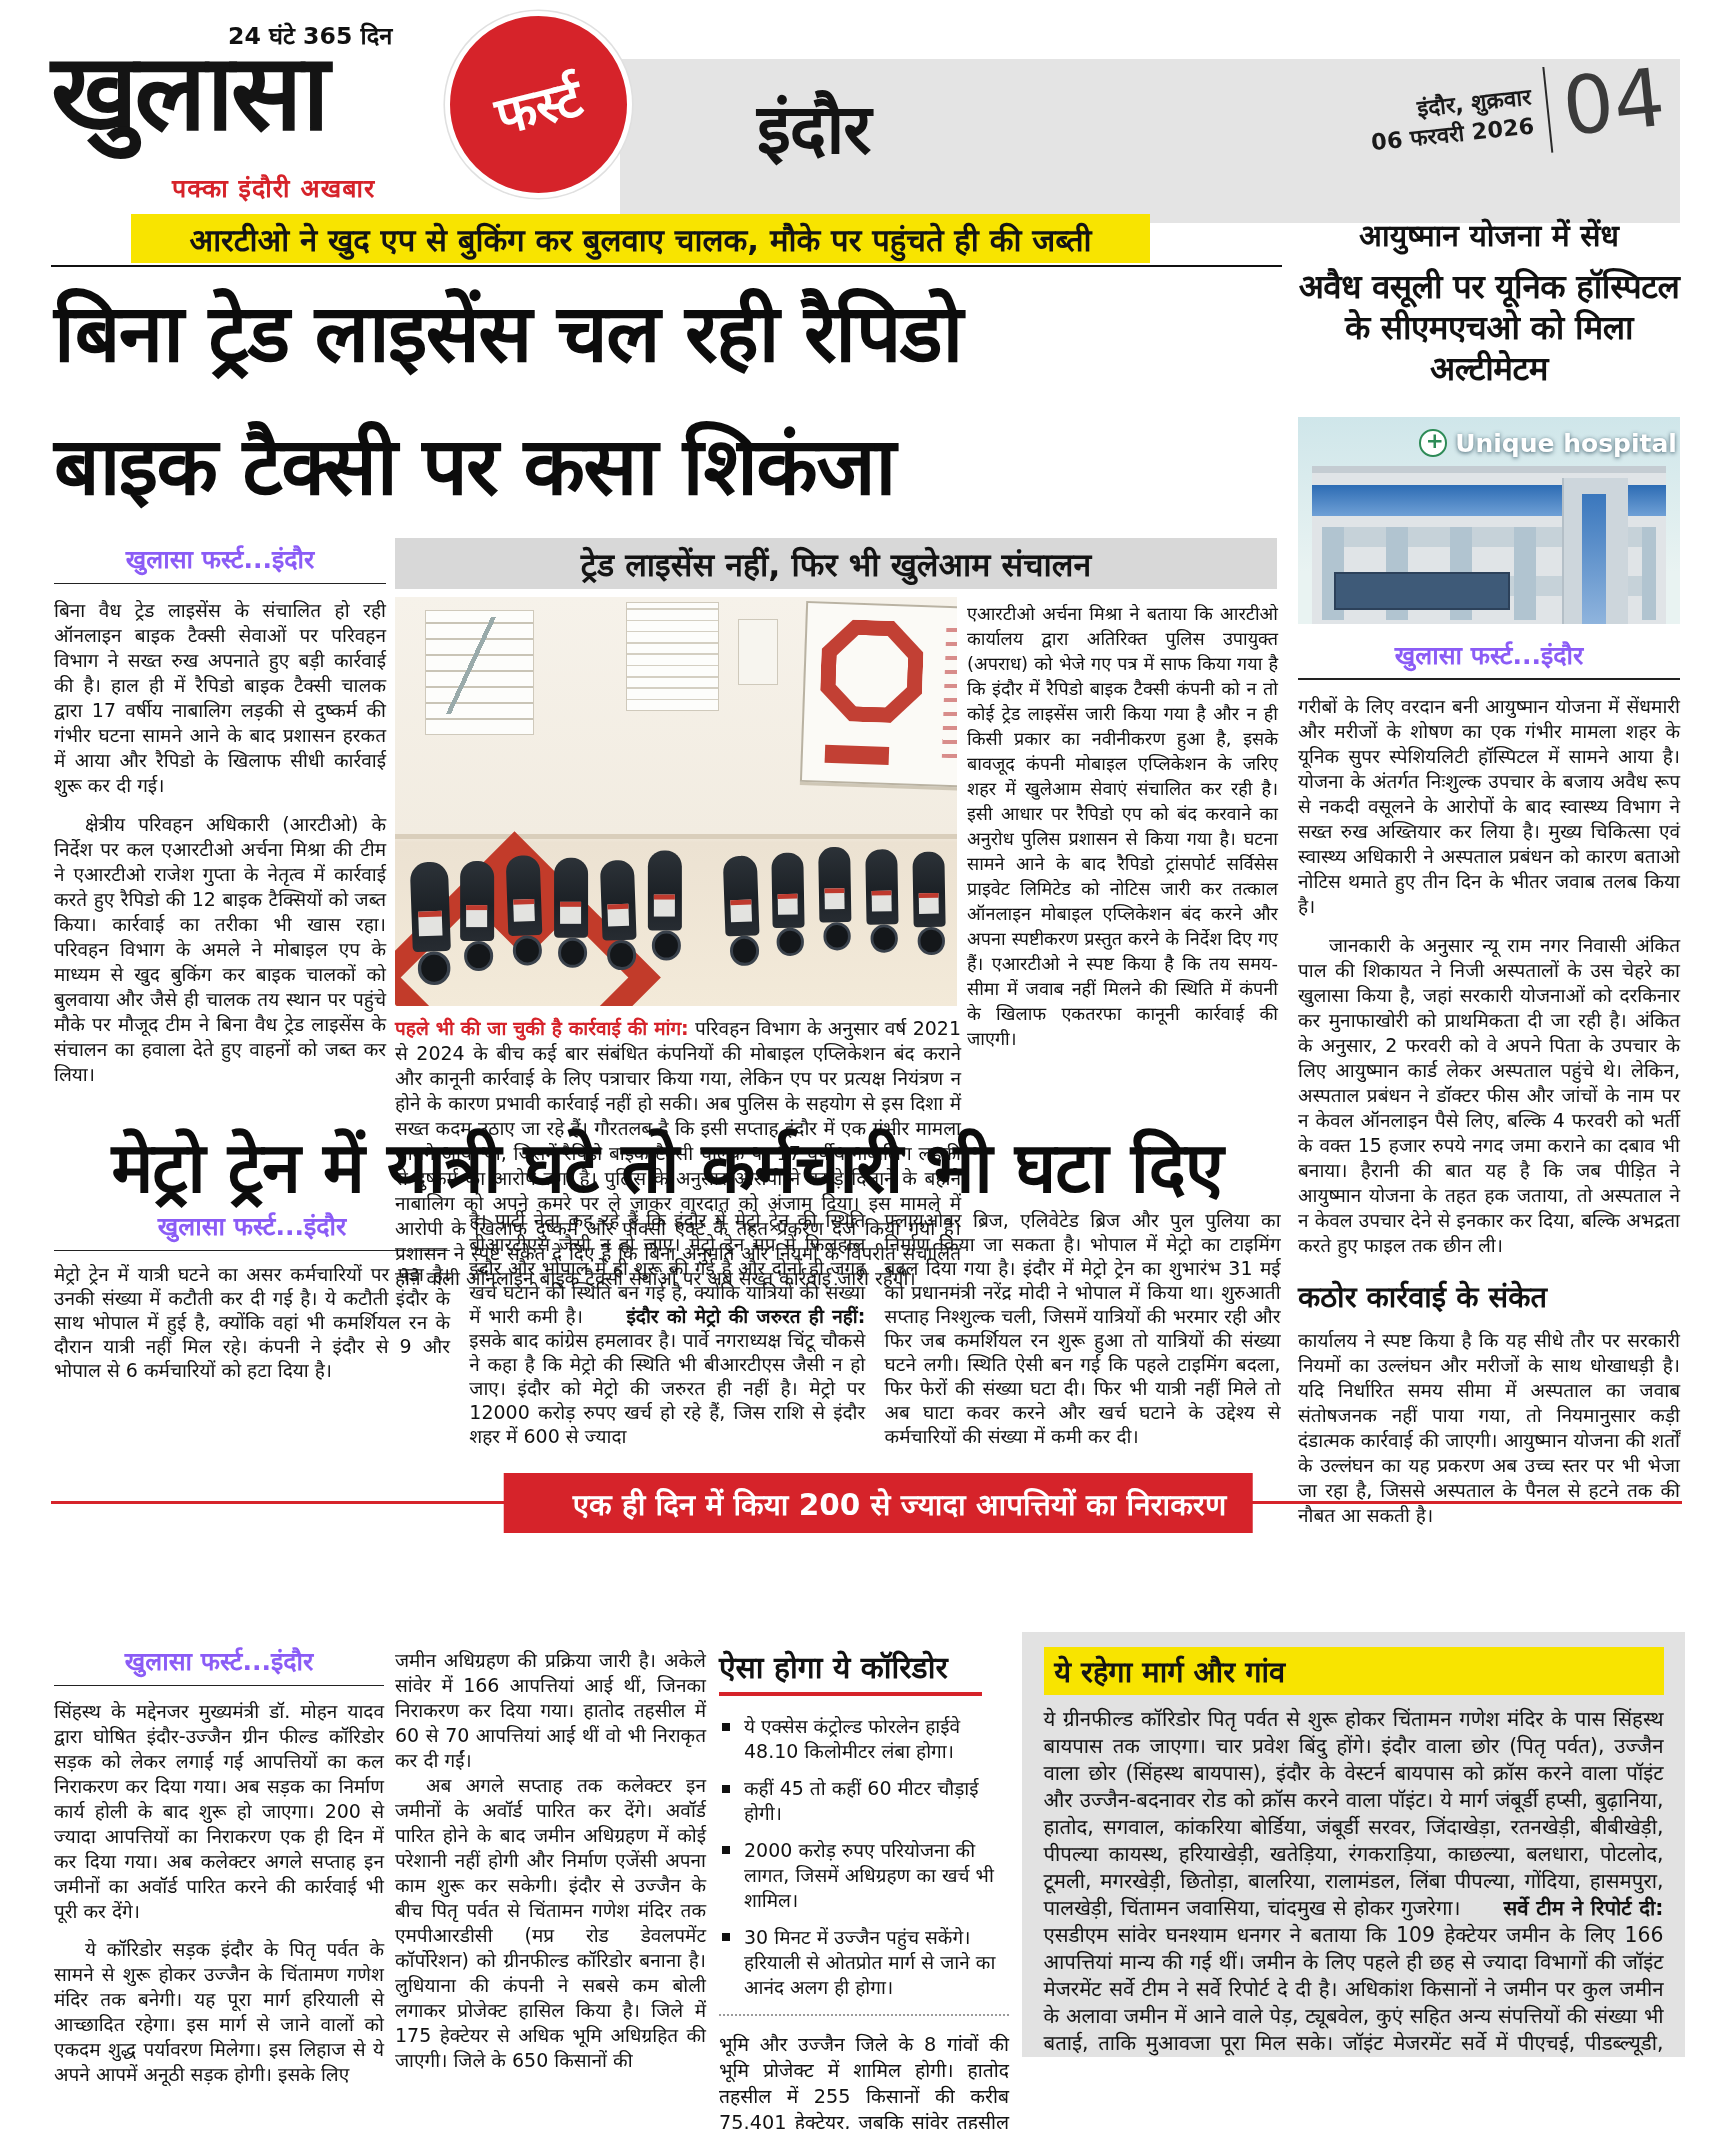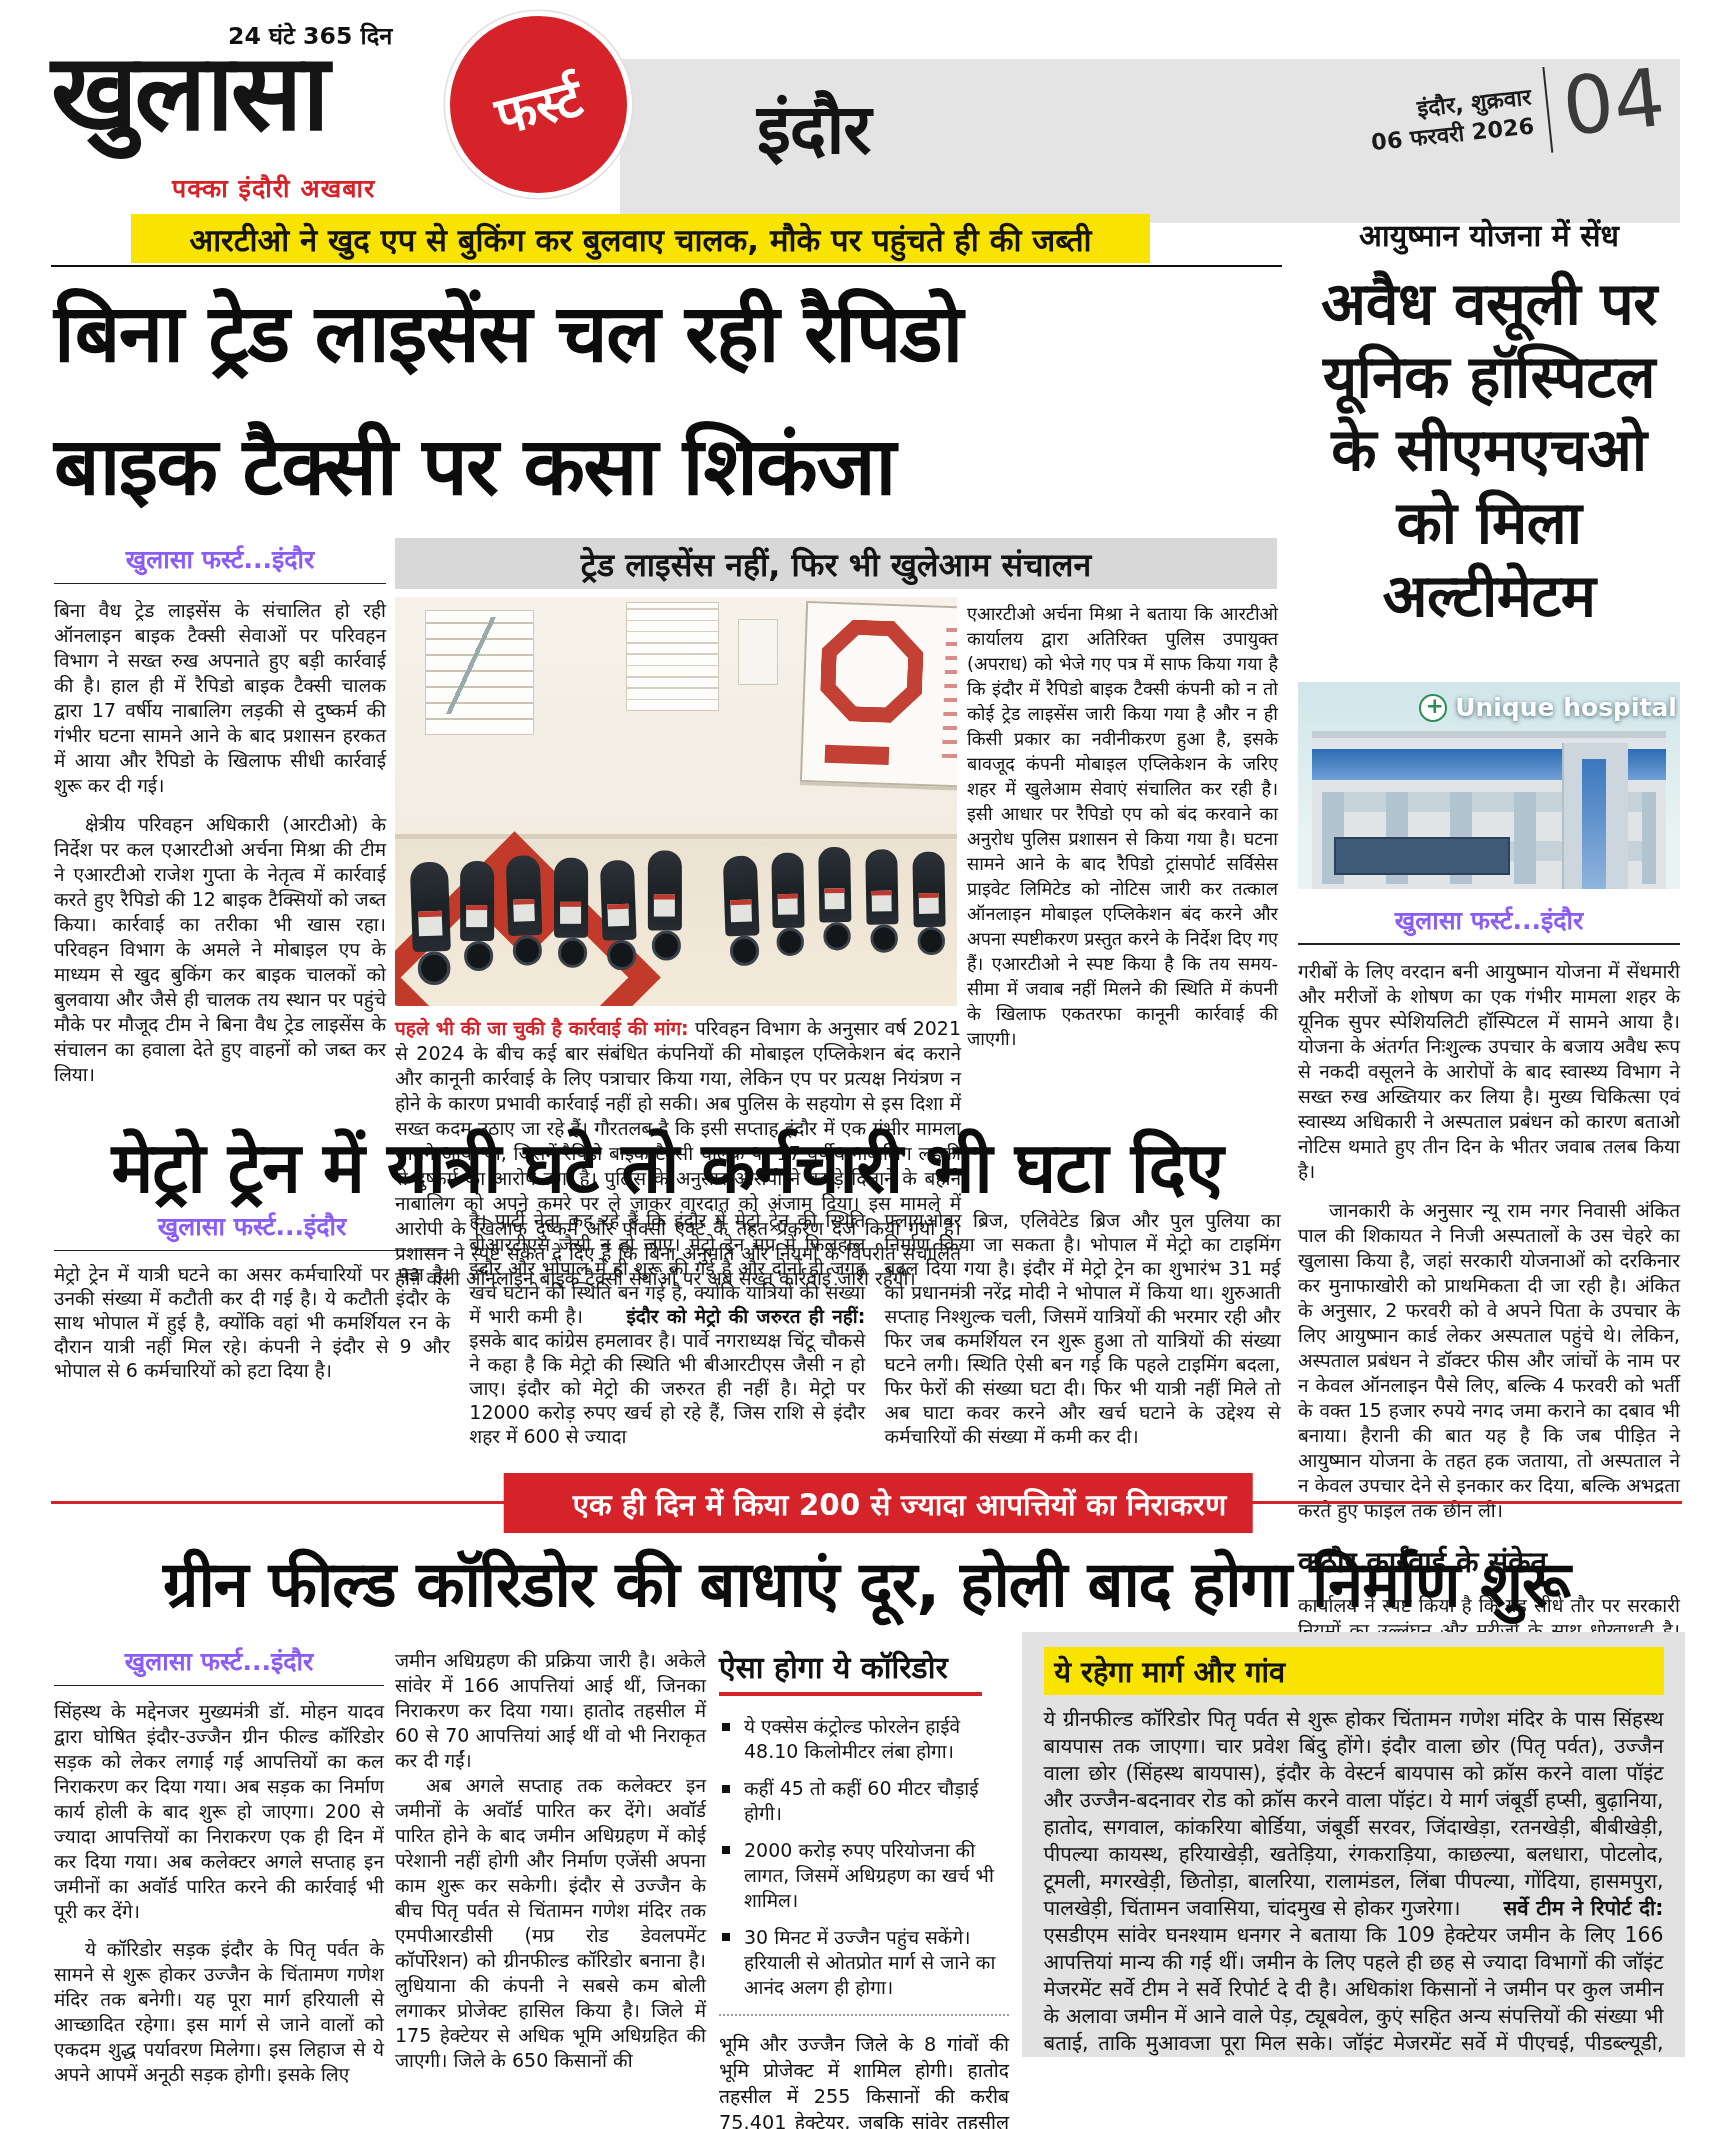--- a/index.html
+++ b/index.html
@@ -80,21 +80,21 @@
   .bike::after{content:"";position:absolute;bottom:14px;left:6.4px;width:20.4px;height:17px;background:#e3e3e0;border-top:5.9px solid #bf3a2e;}
   .bike:nth-child(2n){transform:rotate(2deg);margin-bottom:3.2px;}
   .bike:nth-child(3n){margin-bottom:7.5px;}
   .bike:nth-child(1){transform:scale(1.12);}
   .bike:nth-child(7){margin-left:29px;}
   .bike:nth-child(n+8){transform:scale(.94) rotate(1deg);}
 
   
   .right-col{position:absolute;left:1298px;top:214px;width:382px;}
   .r-kicker{font-size:30px;font-weight:800;text-align:center;}
-  .r-headline{font-size:59px;font-weight:900;line-height:1.24;text-align:center;margin-top:11.8px;letter-spacing:-0.5px;}
+  .r-headline{font-size:33px;font-weight:900;line-height:1.24;text-align:center;margin-top:11.8px;letter-spacing:-0.5px;}
   .hosp-photo{position:relative;margin-top:15px;width:382px;height:207px;overflow:hidden;
               background:linear-gradient(180deg,#cfe6ea,#e9f3f2 75%);}
   .hosp-sign{position:absolute;top:11.8px;left:121px;display:flex;align-items:center;gap:8.6px;z-index:2;}
   .hosp-logo{width:23.6px;height:23.6px;border-radius:50%;background:#fff;border:2.7px solid #2e8b57;position:relative;}
   .hosp-logo::after{content:"+";position:absolute;left:4.8px;top:-3.2px;font-size:21.5px;font-weight:900;color:#2e8b57;}
   .hosp-sign span{color:#fff;font-size:25px;font-weight:700;text-shadow:0 1.1px 4.3px rgba(50,80,95,.9);}
   .building{position:absolute;left:14px;right:14px;top:49px;bottom:0;background:#e0e4e7;border-top:7.5px solid #c4ccd2;}
   .glass{position:absolute;left:0;right:0;top:11.8px;height:31px;background:linear-gradient(180deg,#2d6cb4,#6fa0d6);}
   .windows{position:absolute;left:9.7px;right:9.7px;top:54px;bottom:4.3px;opacity:.85;
            background-image:repeating-linear-gradient(90deg,#a9bfcc 0 22.5px,transparent 22.5px 64px),
@@ -268,21 +268,20 @@
     <div class="metro-col">
       <p class="bodytxt just first">फ्लायओवर ब्रिज, एलिवेटेड ब्रिज और पुल पुलिया का निर्माण किया जा सकता है। भोपाल में मेट्रो का टाइमिंग बदल दिया गया है। इंदौर में मेट्रो ट्रेन का शुभारंभ 31 मई को प्रधानमंत्री नरेंद्र मोदी ने भोपाल में किया था। शुरुआती सप्ताह निश्शुल्क चली, जिसमें यात्रियों की भरमार रही और फिर जब कमर्शियल रन शुरू हुआ तो यात्रियों की संख्या घटने लगी। स्थिति ऐसी बन गई कि पहले टाइमिंग बदला, फिर फेरों की संख्या घटा दी। फिर भी यात्री नहीं मिले तो अब घाटा कवर करने और खर्च घटाने के उद्देश्य से कर्मचारियों की संख्या में कमी कर दी।</p>
     </div>
   </div>
 
   <div class="mid-red-rule"></div>
   <div class="red-banner">
     <span>एक ही दिन में किया 200 से ज्यादा आपत्तियों का निराकरण</span>
   </div>
 
-  <h2 class="corr-headline">ग्रीन फील्ड कॉरिडोर की बाधाएं दूर, होली बाद होगा निर्माण शुरू</h2>
 
   <div class="corr-col1">
     <div class="byline">खुलासा फर्स्ट...इंदौर</div>
     <div class="byline-rule"></div>
     <p class="bodytxt just">सिंहस्थ के मद्देनजर मुख्यमंत्री डॉ. मोहन यादव द्वारा घोषित इंदौर-उज्जैन ग्रीन फील्ड कॉरिडोर सड़क को लेकर लगाई गई आपत्तियों का कल निराकरण कर दिया गया। अब सड़क का निर्माण कार्य होली के बाद शुरू हो जाएगा। 200 से ज्यादा आपत्तियों का निराकरण एक ही दिन में कर दिया गया। अब कलेक्टर अगले सप्ताह इन जमीनों का अवॉर्ड पारित करने की कार्रवाई भी पूरी कर देंगे।</p>
     <p class="bodytxt just indent">ये कॉरिडोर सड़क इंदौर के पितृ पर्वत के सामने से शुरू होकर उज्जैन के चिंतामण गणेश मंदिर तक बनेगी। यह पूरा मार्ग हरियाली से आच्छादित रहेगा। इस मार्ग से जाने वालों को एकदम शुद्ध पर्यावरण मिलेगा। इस लिहाज से ये अपने आपमें अनूठी सड़क होगी। इसके लिए</p>
   </div>
 
   <div class="corr-col2">
     <p class="bodytxt just">जमीन अधिग्रहण की प्रक्रिया जारी है। अकेले सांवेर में 166 आपत्तियां आई थीं, जिनका निराकरण कर दिया गया। हातोद तहसील में 60 से 70 आपत्तियां आई थीं वो भी निराकृत कर दी गईं।</p>

